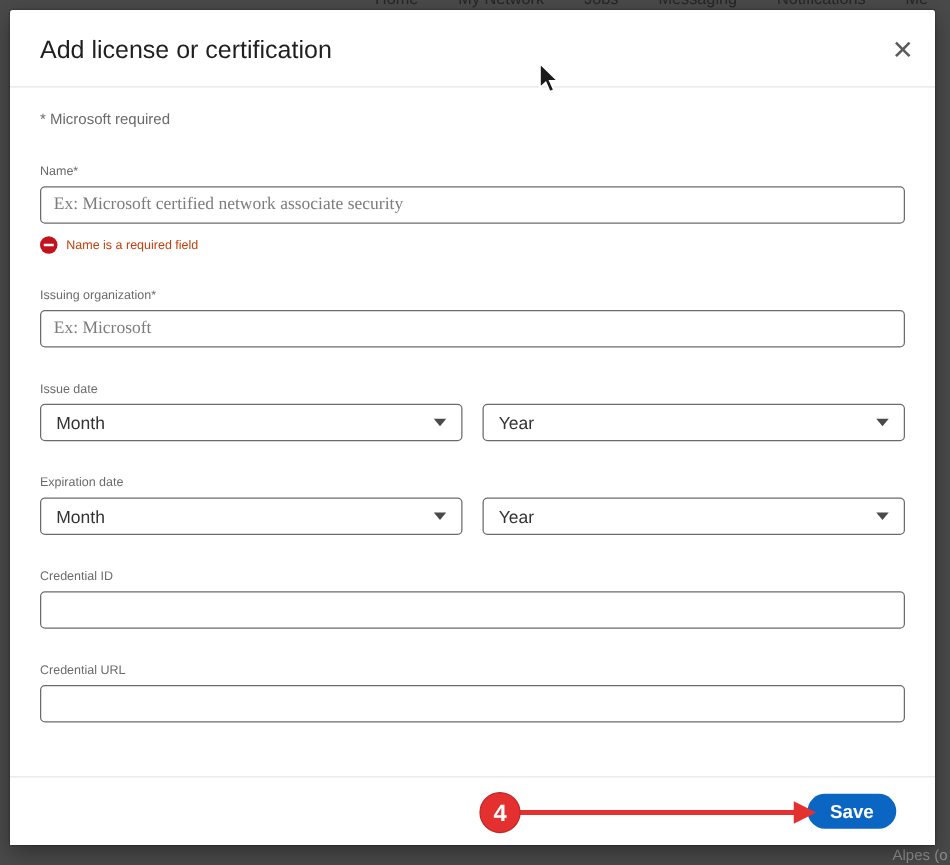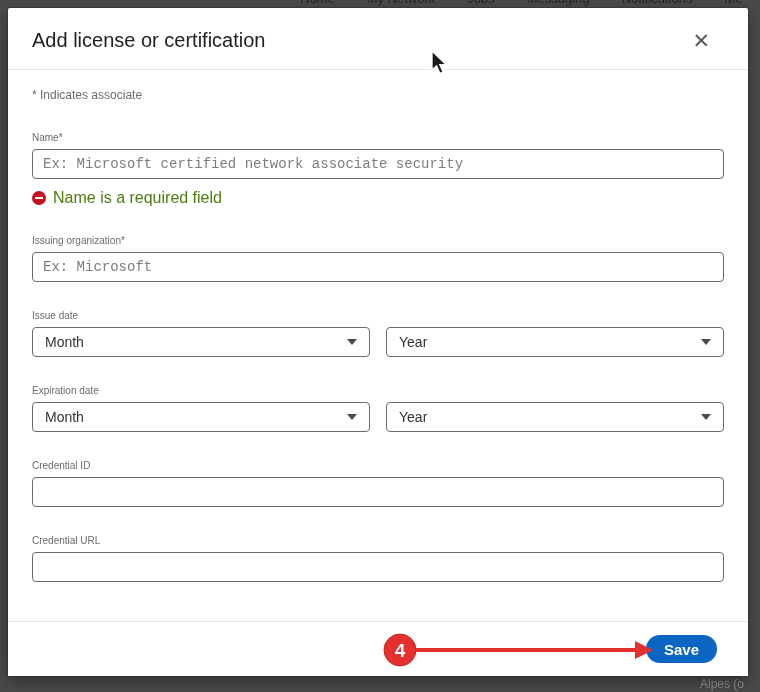--- a/index.html
+++ b/index.html
@@ -14,67 +14,67 @@
   .nav-strip {
     position:absolute; top:0; left:0; right:0; height:8px;
     overflow:hidden;
   }
   .nav-items {
     display:flex; gap:32px;
     margin-left:300px; margin-top:-9px;
     font-size:13px; color:#262626; white-space:nowrap;
   }
   .bottom-fragment {
-    position:absolute; bottom:1px; right:16px;
+    position:absolute; bottom:1px; right:2px;
     font-size:12px; color:#8f8f8f;
   }
 
   
   .modal {
     position:absolute; left:8px; top:8px;
     width:740px; height:668px;
     background:#ffffff;
     border-radius:2px;
     box-shadow:0 0 0 1px rgba(0,0,0,.15), 0 6px 18px rgba(0,0,0,.35);
   }
   .modal-header {
     display:flex; justify-content:space-between; align-items:center;
-    padding:20px 34px 16px 24px;
+    padding:20px 13px 16px 24px;
   }
   .modal-title { font-size:20px; font-weight:400; color:#1f1f1f; }
   .close-btn {
     background:none; border:none; cursor:pointer;
     font-size:21px; line-height:1; color:#5b5b5b; padding:2px 4px;
   }
   .divider { border-bottom:1px solid #e6e6e6; }
 
   .modal-content { padding:18px 24px 0 24px; }
   .required-note { font-size:12px; color:#6b6b6b; margin-bottom:30px; }
 
   .field { margin-bottom:28px; }
   .field-label { display:block; font-size:10px; color:#6b6b6b; margin-bottom:6px; }
   .text-input {
     width:100%; height:30px;
     border:1px solid #6b6b6b; border-radius:4px;
     padding:0 10px; font-size:14px; color:#1f1f1f;
-    font-family:Liberation Mono, monospace;
+    font-family:Liberation Serif, serif;
     background:#fff;
   }
   .text-input::placeholder { color:#7d7d7d; opacity:1; }
 
   .error-row { display:flex; align-items:center; gap:7px; margin-top:10px; }
   .error-icon {
     width:14px; height:14px; border-radius:50%;
     background:#c3111e; position:relative; flex:0 0 auto;
   }
   .error-icon::after {
     content:""; position:absolute; left:3px; top:6px;
     width:8px; height:2px; background:#ffffff;
   }
-  .error-text { font-size:16px; color:#4d7c0f; }
+  .error-text { font-size:10px; color:#c2410c; }
 
   .date-row { display:flex; gap:16px; }
   .select {
     flex:1; height:30px;
     border:1px solid #6b6b6b; border-radius:4px;
     padding:0 12px; background:#fff;
     display:flex; justify-content:space-between; align-items:center;
     font-size:14px; color:#333; cursor:pointer;text-align:right;
   }
   .caret {
@@ -121,21 +121,21 @@
 
 <div class="modal">
 
   <div class="modal-header">
     <h2 class="modal-title">Add license or certification</h2>
     <button class="close-btn">✕</button>
   </div>
   <div class="divider"></div>
 
   <div class="modal-content">
-    <div class="required-note">* Indicates associate</div>
+    <div class="required-note">* Microsoft required</div>
 
     <div class="field">
       <label class="field-label">Name*</label>
       <input class="text-input" type="text" placeholder="Ex: Microsoft certified network associate security" style="">
       <div class="error-row">
         <span class="error-icon"></span>
         <span class="error-text">Name is a required field</span>
       </div>
     </div>
 

